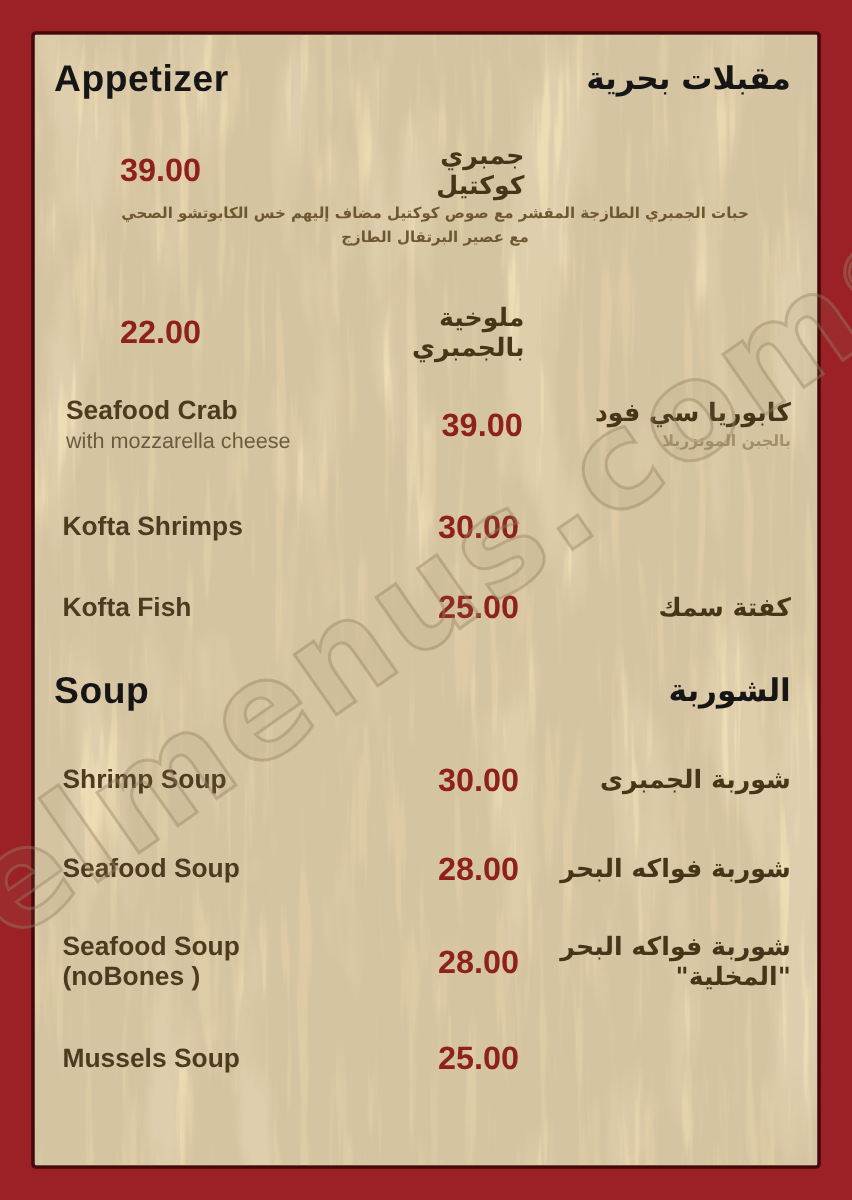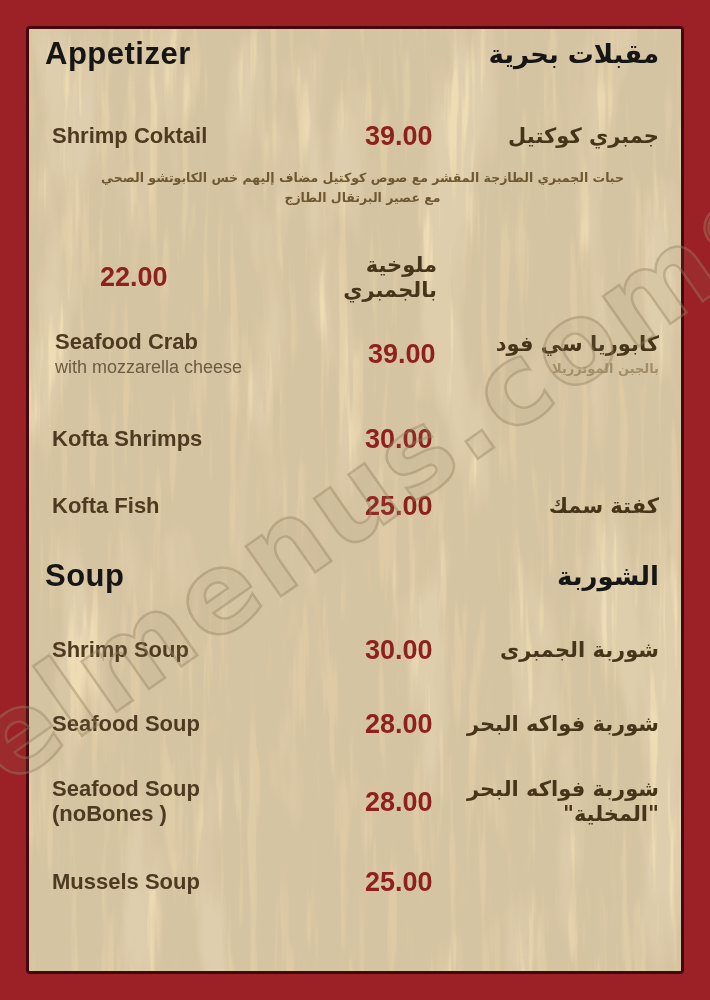--- a/index.html
+++ b/index.html
@@ -77,21 +77,21 @@
     direction:rtl;text-align:right;margin-top:4px;
     font-family:"DejaVu Sans",sans-serif;
   }
   .desc{
     position:absolute;left:45px;right:30px;
     text-align:center;direction:rtl;
     font-weight:bold;font-size:12.5px;line-height:1.6;color:#6f5831;
     font-family:"DejaVu Sans",sans-serif;
   }
   
-  .h1{top:2px;height:46px;}
+  .h1{top:14px;height:46px;}
   .r-a0{top:89px;height:36px;}
   .desc-a0{top:139px;}
   .r-a1{top:224px;height:36px;}
   .r-a2{top:296px;height:58px;padding-left:26px;}
   .r-a3{top:392px;height:36px;}
   .r-a4{top:459px;height:36px;}
   .h2{top:524px;height:46px;}
   .r-s0{top:603px;height:36px;}
   .r-s1{top:677px;height:36px;}
   .r-s2{top:744px;height:58px;}
@@ -117,21 +117,20 @@
       <rect width="652" height="942" filter="url(#streaks)" opacity="0.55"></rect>
       <rect width="652" height="942" filter="url(#blotch)" opacity="0.45"></rect>
     </svg>
 
     <div class="heading h1">
       <span class="en">Appetizer</span>
       <span class="ar">مقبلات بحرية</span>
     </div>
 
     <div class="row r-a0">
-      <div class="en">Shrimp Coktail</div>
       <div class="price">39.00</div>
       <div class="ar">جمبري كوكتيل</div>
     </div>
 
     <div class="desc desc-a0">
       <div>حبات الجمبري الطازجة المقشر مع صوص كوكتيل مضاف إليهم خس الكابوتشو الصحي</div>
       <div>مع عصير البرتقال الطازج</div>
     </div>
 
     <div class="row r-a1">

